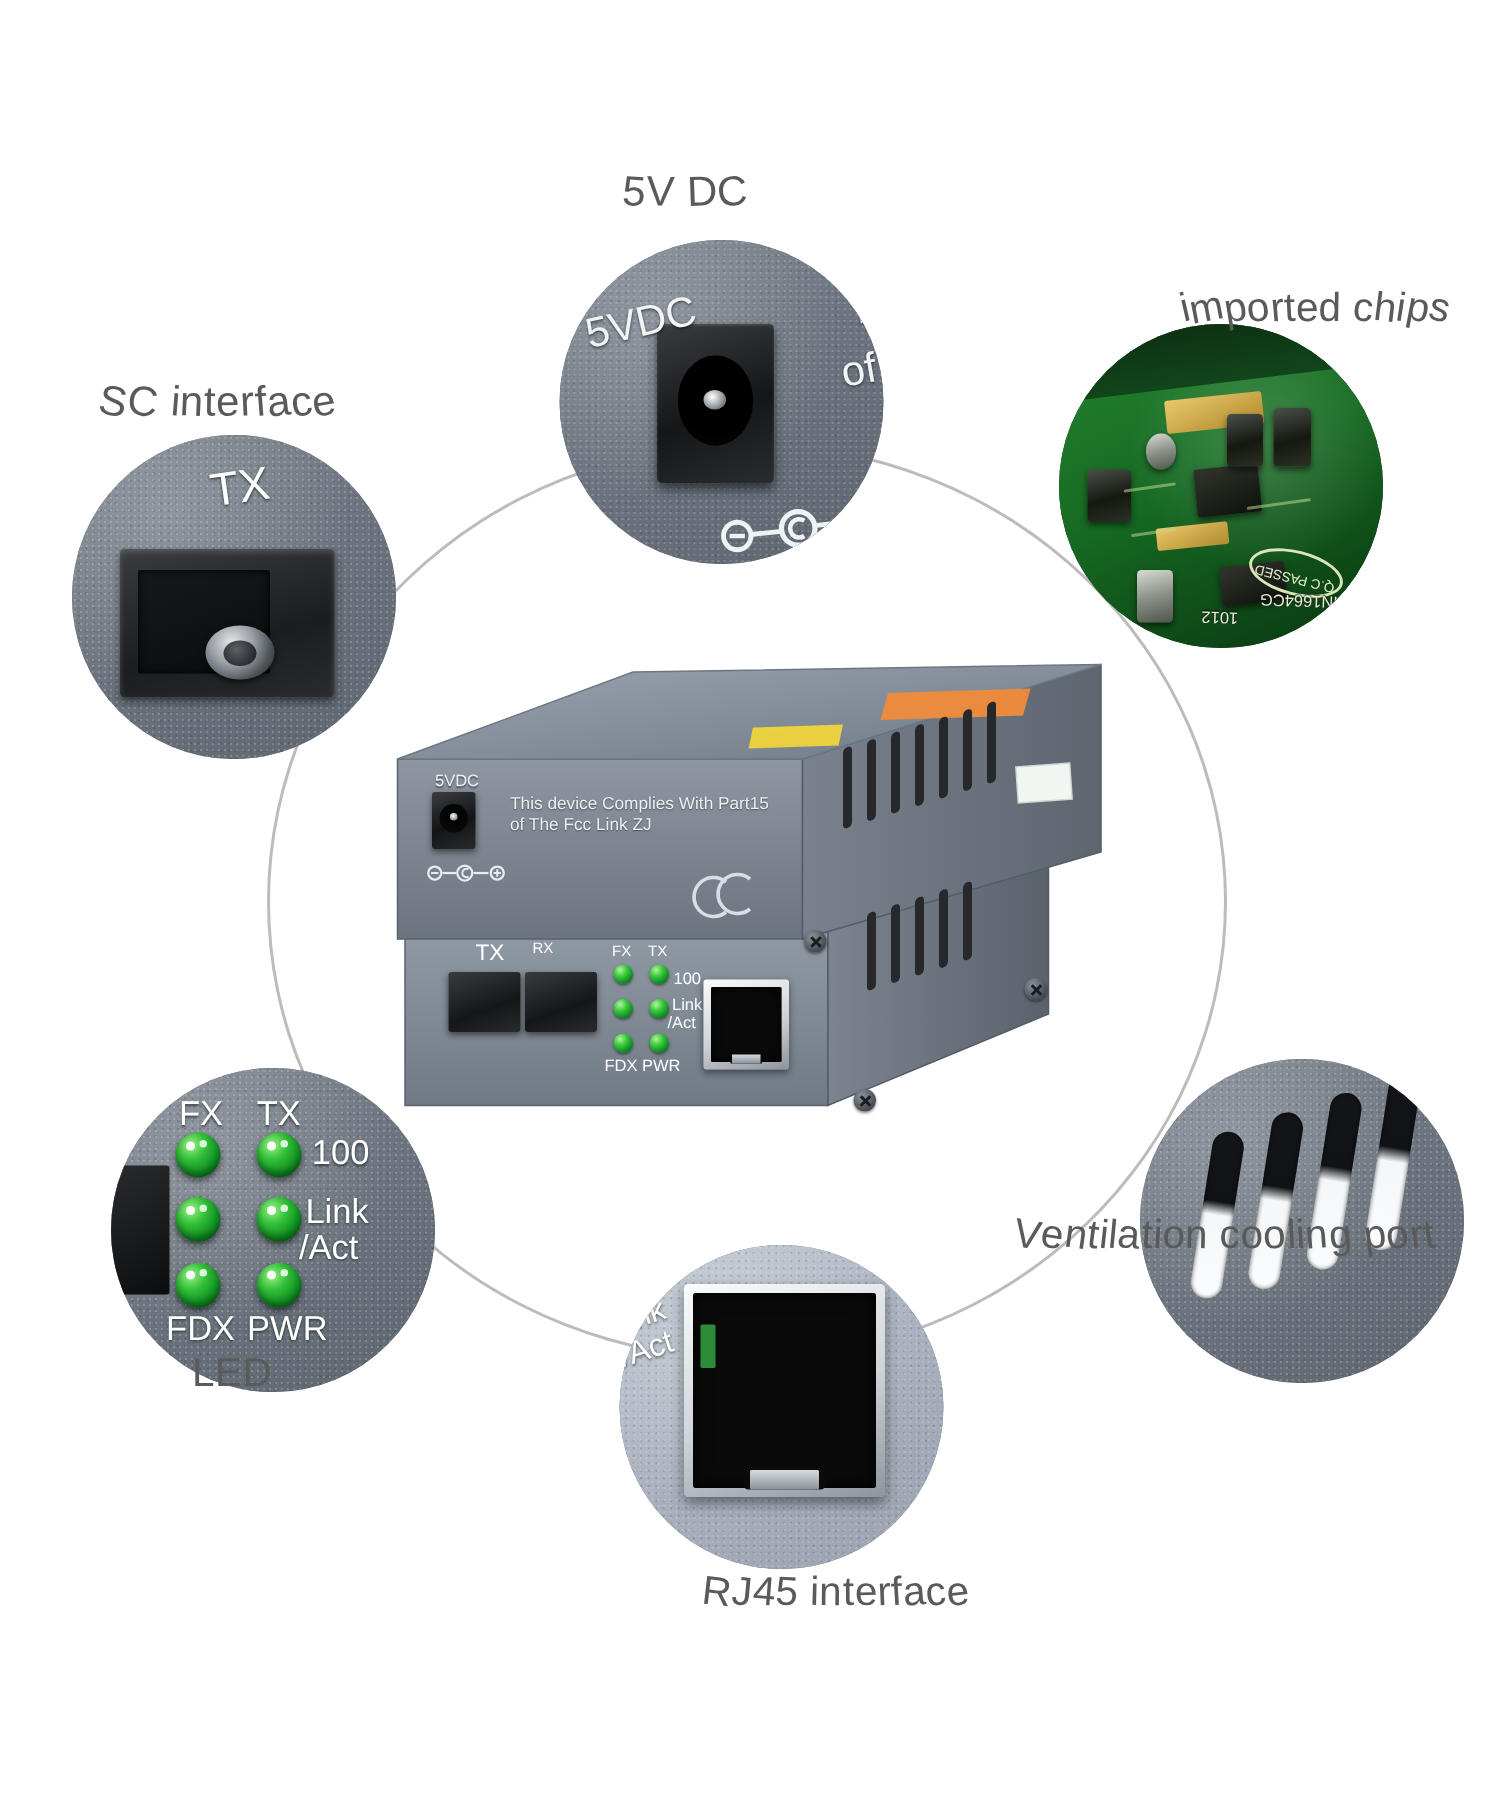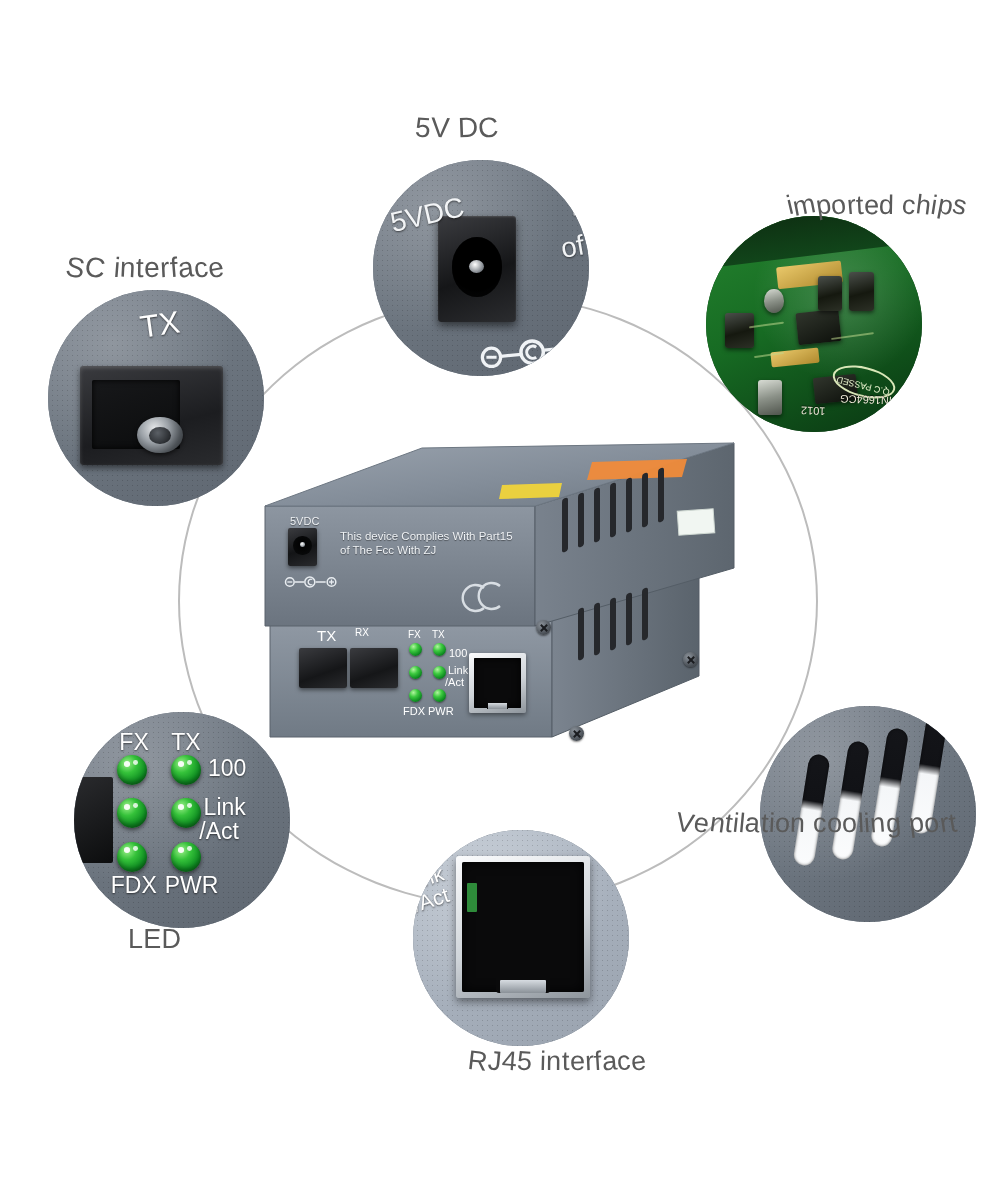--- a/index.html
+++ b/index.html
@@ -143,21 +143,21 @@
   .screw:before{content:"";position:absolute;left:50%;top:50%;width:9px;height:2px;
       background:#1b1d20;transform:translate(-50%,-50%) rotate(-45deg);z-index:1;}
   .d-led{position:absolute;width:13px;height:13px;border-radius:50%;
       background:radial-gradient(circle at 34% 28%,#b2f59f 0%,#3cc93f 34%,#0d8a20 70%,#075214 100%);
       box-shadow:0 1px 2px rgba(0,0,0,.5);}
 
   
   #lab-sc{left:66px;top:252px;font-size:28px;}
   #lab-5v{left:415px;top:112px;font-size:28px;}
   #lab-chip{left:787px;top:190px;font-size:27px;}
-  #lab-led{left:128px;top:924px;font-size:27px;}
+  #lab-led{left:128px;top:900px;font-size:27px;}
   #lab-rj45{left:468px;top:1046px;font-size:27px;}
   #lab-vent{left:676px;top:808px;font-size:27px;}
 </style>
 </head>
 <body>
 
 <div id="stage">
 
   <div class="ring" id="ring-main"></div>
 
@@ -302,21 +302,21 @@
       <rect x="416" y="70" width="36" height="24" fill="#f1f6f2" stroke="#cfd8d2" stroke-width="1" transform="rotate(-4 434 82)"></rect>
 
       <g stroke="#e4e9ee" stroke-width="2.4" fill="none" opacity=".9">
         <path d="M222 148 a13 13 0 1 0 0 20"></path>
         <path d="M238 146 a13 13 0 1 0 0 20"></path>
       </g>
     </svg>
 
     <div class="dev-txt" style="left:28px;top:75px;font-size:11px;">5VDC</div>
     <div class="dev-txt" style="left:78px;top:90px;font-size:11.5px;">This device Complies With Part15</div>
-    <div class="dev-txt" style="left:78px;top:104px;font-size:11.5px;">of The Fcc With ZJ</div>
+    <div class="dev-txt" style="left:78px;top:104px;font-size:11.5px;">of The Fcc Link ZJ</div>
 
     <div style="position:absolute;left:26px;top:88px;width:29px;height:38px;border-radius:2px;
         background:linear-gradient(160deg,#3b3c40,#131416 55%,#2a2b2e);box-shadow:0 2px 4px rgba(0,0,0,.5);">
       <div style="position:absolute;left:18%;top:20%;width:64%;height:52%;border-radius:50%;
           background:radial-gradient(circle at 50% 45%,#000,#0b0c0d);"></div>
       <div style="position:absolute;left:42%;top:38%;width:18%;height:12%;border-radius:50%;
           background:radial-gradient(circle at 40% 35%,#fff,#9aa0a6 60%,#4a4f54);"></div>
     </div>
     <div style="position:absolute;left:22px;top:136px;width:60px;height:12px;">
       <svg viewBox="0 0 72 14" width="60" height="12">

